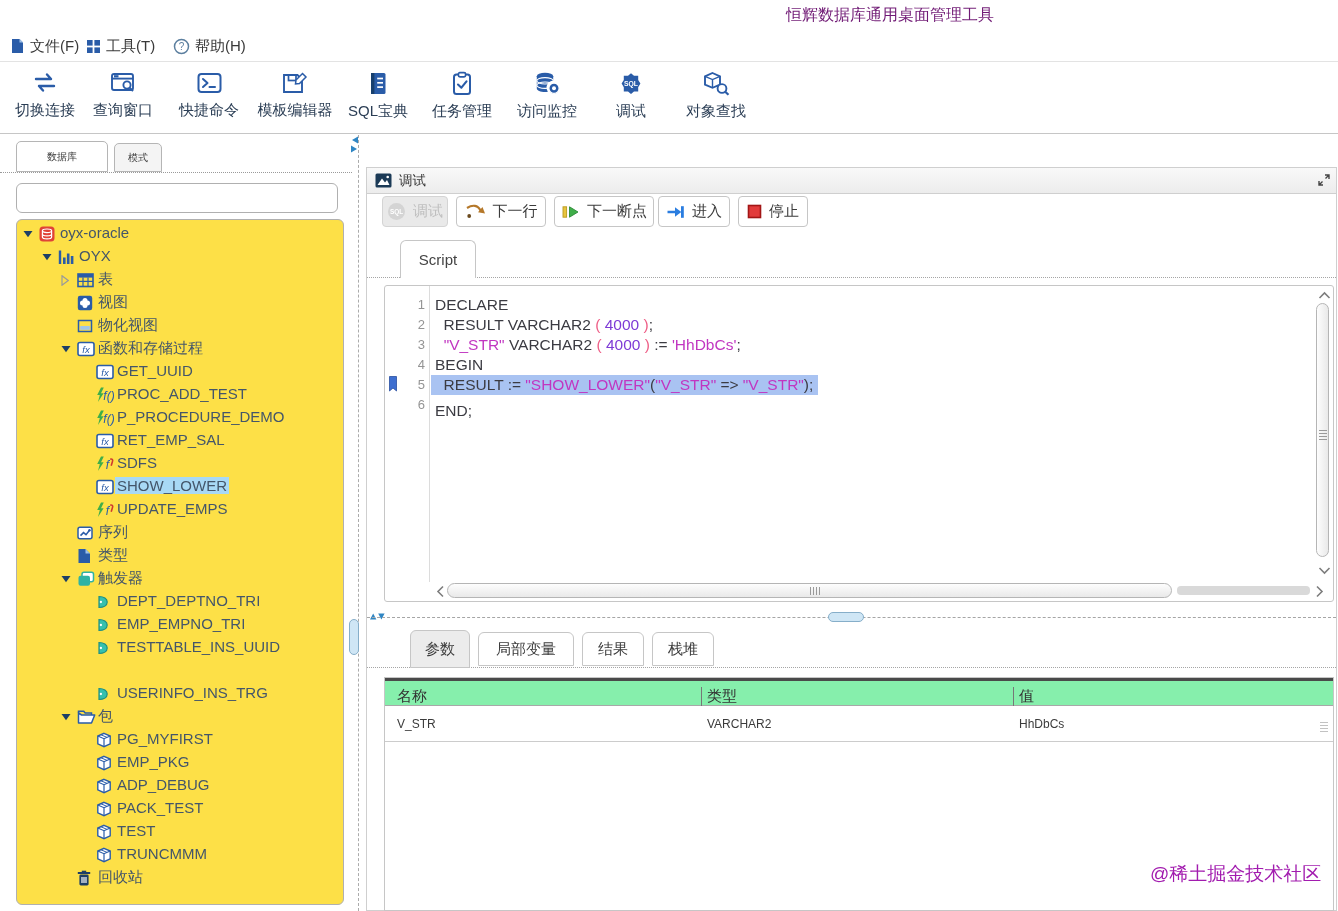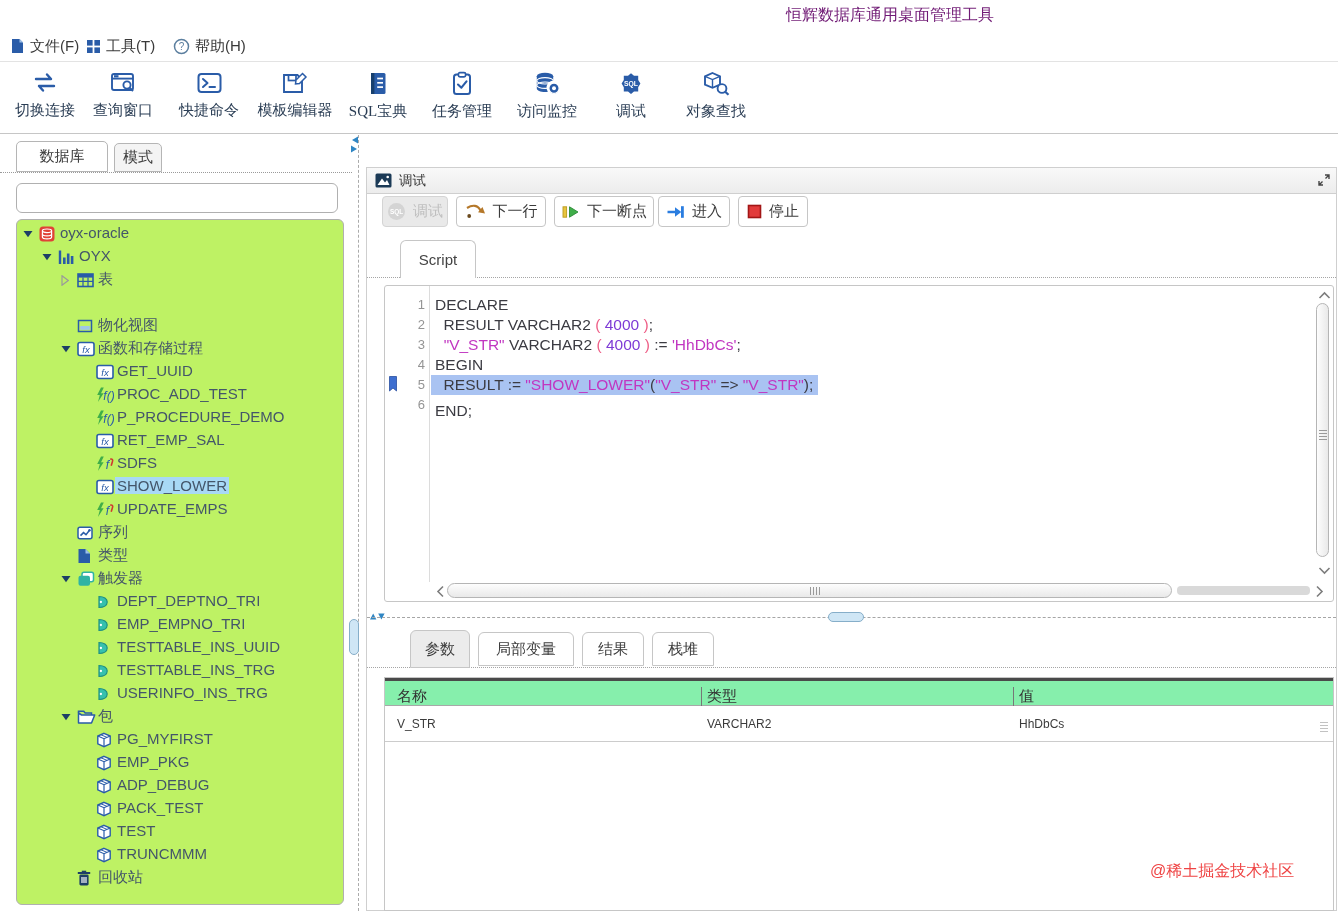--- a/index.html
+++ b/index.html
@@ -16,29 +16,29 @@
   .menubar { position:absolute; top:30px; left:0; width:1338px; height:32px; border-bottom:1px solid #e3e3e3; }
   .menu-item { position:absolute; top:5px; height:22px; display:flex; align-items:center; gap:5px;
                font-size:15px; color:#3a3a3a; cursor:default; }
 
   
   .toolbar { position:absolute; top:63px; left:0; width:1338px; height:71px; border-bottom:1px solid #c6c6c6; }
   .tool-item { position:absolute; top:8px; display:flex; flex-direction:column; align-items:center; gap:6px; }
   .tool-item .lbl { font-size:15px; color:#2b3e55; white-space:nowrap; }
 
   
-  .side-tab { position:absolute; font-size:15px; color:#3c3c3c; display:flex; align-items:center;
+  .side-tab { position:absolute; font-size:10px; color:#3c3c3c; display:flex; align-items:center;
               justify-content:center; border:1px solid #b5b5b5; border-radius:5px 5px 0 0; }
   .side-tab.active { background:#fff; z-index:3; }
   .side-tab.inactive { background:#f4f4f4; }
   .side-dotted { position:absolute; top:172px; left:0; width:352px; border-top:1px dotted #9a9a9a; z-index:1; }
   .search-box { position:absolute; top:183px; left:16px; width:322px; height:30px; border:1px solid #b0b0b0;
                 border-radius:6px; background:#fff; font-size:14px; padding:0 8px; outline:none; }
   .tree-box { position:absolute; top:219px; left:16px; width:328px; height:686px; border:1px solid #b0b0b0;
-              border-radius:6px; background:#bef264; overflow:hidden; }
+              border-radius:6px; background:#fde047; overflow:hidden; }
   .tree-row { position:absolute; left:0; width:100%; height:23px; }
   .tree-row .t-arrow { position:absolute; top:7px; }
   .tree-row .t-icon { position:absolute; top:3px;border-radius:8px; }
   .tree-row .t-label { position:absolute; top:1px; font-size:15px; color:#44566a; white-space:nowrap; }
   .tree-row .t-label.sel { background:#a8d9f5; padding:0 2px; margin-left:-2px; }
 
   
   .v-splitter { position:absolute; top:135px; left:358px; height:776px; border-left:1px dashed #ababab; }
   .v-split-arrows { position:absolute; top:136px; left:350px; }
   .v-pill { position:absolute; top:619px; left:349px; width:10px; height:36px; background:#cfe6f5;
@@ -89,21 +89,21 @@
   .tbl { position:absolute; top:509px; left:17px; width:950px; height:234px; border:1px solid #c6c6c6; background:#fff; }
   .tbl-head { position:absolute; top:0; left:0; right:0; height:28px; background:#86efac;
               border-top:3px solid #4a4a4a; border-bottom:1px solid #a8a8a8; }
   .tbl-head .hcell { position:absolute; top:6px; font-size:15px; color:#333; }
   .tbl-head .hsep { position:absolute; top:6px; height:19px; border-left:1px solid #777; }
   .tbl-row { position:absolute; left:0; right:0; height:31px; border-bottom:1px solid #ccc; background:#fff; }
   .tbl-row .cell { position:absolute; top:6px; font-size:12px; color:#3b3b3b; }
   .row-grip { position:absolute; right:5px; top:11px; width:8px; height:10px;
               background:repeating-linear-gradient(0deg,#c2c2c2 0 1px,transparent 1px 3px); }
 
-  .watermark { position:absolute; top:861px; left:1150px; font-size:16px; color:#ef4444; z-index:9; white-space:nowrap; }
+  .watermark { position:absolute; top:861px; left:1150px; font-size:19px; color:#a21caf; z-index:9; white-space:nowrap; }
 </style>
 </head>
 <body>
 
 <div class="app">
 
   <div class="titlebar-text">恒辉数据库通用桌面管理工具</div>
 
   <div class="menubar" id="menubar">
       <div class="menu-item" style="left: 10px;">
@@ -172,21 +172,21 @@
       <div class="tool-item" style="left: 251px; width: 88px;">
         <span>
           <svg width="28" height="24" viewBox="0 0 28 24">
             <path d="M3 4h13.5l4.5 4.5V21H3z" fill="none" stroke="#2a5ca8" stroke-width="1.9"></path>
             <rect x="7.5" y="4" width="7.5" height="5.5" fill="none" stroke="#2a5ca8" stroke-width="1.7"></rect>
             <path d="M21.5 2.5l3.5 3.5-6.5 6.5-4 .5.5-4z" fill="#fff" stroke="#2a5ca8" stroke-width="1.5"></path>
           </svg>
         </span>
         <span class="lbl">模板编辑器</span>
       </div>
-      <div class="tool-item" style="left: 341px; width: 74px; font-family: Liberation Serif, serif;">
+      <div class="tool-item" style="left: 341px; width: 74px;">
         <span>
           <svg width="24" height="25" viewBox="0 0 24 25">
             <rect x="5" y="2" width="14.5" height="21" rx="1.5" fill="#2a5ca8"></rect>
             <rect x="5" y="2" width="3.4" height="21" fill="#173f6e"></rect>
             <line x1="11.2" y1="7.5" x2="17" y2="7.5" stroke="#fff" stroke-width="1.7"></line>
             <line x1="11.2" y1="11.8" x2="17" y2="11.8" stroke="#fff" stroke-width="1.7"></line>
             <line x1="11.2" y1="16.1" x2="17" y2="16.1" stroke="#fff" stroke-width="1.7"></line>
           </svg>
         </span>
         <span class="lbl">SQL宝典</span>
@@ -285,20 +285,29 @@
           <svg width="17" height="16" viewBox="0 0 17 16">
             <rect x="1" y="2" width="15" height="12.5" fill="none" stroke="#2a5ca8" stroke-width="1.6"></rect>
             <rect x="1" y="2" width="15" height="3.6" fill="#2a5ca8"></rect>
             <line x1="1" y1="9.4" x2="16" y2="9.4" stroke="#2a5ca8" stroke-width="1.2"></line>
             <line x1="6" y1="5.6" x2="6" y2="14.5" stroke="#2a5ca8" stroke-width="1.2"></line>
             <line x1="11" y1="5.6" x2="11" y2="14.5" stroke="#2a5ca8" stroke-width="1.2"></line>
           </svg>
         </span>
         <span class="t-label " style="left:81px">表</span>
       </div>
+      <div class="tree-row" style="top: 72px;">
+        <span class="t-icon" style="left:60px">
+          <svg width="16" height="16" viewBox="0 0 16 16">
+            <rect x="0.8" y="0.8" width="14.4" height="14.4" rx="2.2" fill="#2a5ca8"></rect>
+            <path d="M8 3a2.5 2.5 0 0 1 2.5 2.5A2.5 2.5 0 0 1 13 8a2.5 2.5 0 0 1-2.5 2.5A2.5 2.5 0 0 1 8 13a2.5 2.5 0 0 1-2.5-2.5A2.5 2.5 0 0 1 3 8a2.5 2.5 0 0 1 2.5-2.5A2.5 2.5 0 0 1 8 3z" fill="#fff"></path>
+          </svg>
+        </span>
+        <span class="t-label " style="left:81px">视图</span>
+      </div>
       <div class="tree-row" style="top: 95px;">
         <span class="t-icon" style="left:60px">
           <svg width="16" height="16" viewBox="0 0 16 16">
             <rect x="1.5" y="2.5" width="13" height="11" fill="none" stroke="#2a5ca8" stroke-width="1.5"></rect>
             <rect x="3.2" y="8" width="9.6" height="3.8" fill="#9fc6e8"></rect>
           </svg>
         </span>
         <span class="t-label " style="left:81px">物化视图</span>
       </div>
       <div class="tree-row" style="top: 118px;">
@@ -432,29 +441,20 @@
         <span class="t-label " style="left:100px">EMP_EMPNO_TRI</span>
       </div>
       <div class="tree-row" style="top: 417px;">
         <span class="t-icon" style="left:79px">
           <svg width="14" height="16" viewBox="0 0 14 16">
             <path d="M3 2.5c4.8 0 8.2 2.1 8.2 5.5S7.8 13.5 3 13.5z" fill="#36c0ae" stroke="#1f8f82" stroke-width="1.2"></path>
             <circle cx="4.9" cy="8" r="1.15" fill="#fff"></circle>
           </svg>
         </span>
         <span class="t-label " style="left:100px">TESTTABLE_INS_UUID</span>
-      </div>
-      <div class="tree-row" style="top: 440px;">
-        <span class="t-icon" style="left:79px">
-          <svg width="14" height="16" viewBox="0 0 14 16">
-            <path d="M3 2.5c4.8 0 8.2 2.1 8.2 5.5S7.8 13.5 3 13.5z" fill="#36c0ae" stroke="#1f8f82" stroke-width="1.2"></path>
-            <circle cx="4.9" cy="8" r="1.15" fill="#fff"></circle>
-          </svg>
-        </span>
-        <span class="t-label " style="left:100px">TESTTABLE_INS_TRG</span>
       </div>
       <div class="tree-row" style="top: 463px;">
         <span class="t-icon" style="left:79px">
           <svg width="14" height="16" viewBox="0 0 14 16">
             <path d="M3 2.5c4.8 0 8.2 2.1 8.2 5.5S7.8 13.5 3 13.5z" fill="#36c0ae" stroke="#1f8f82" stroke-width="1.2"></path>
             <circle cx="4.9" cy="8" r="1.15" fill="#fff"></circle>
           </svg>
         </span>
         <span class="t-label " style="left:100px">USERINFO_INS_TRG</span>
       </div>

